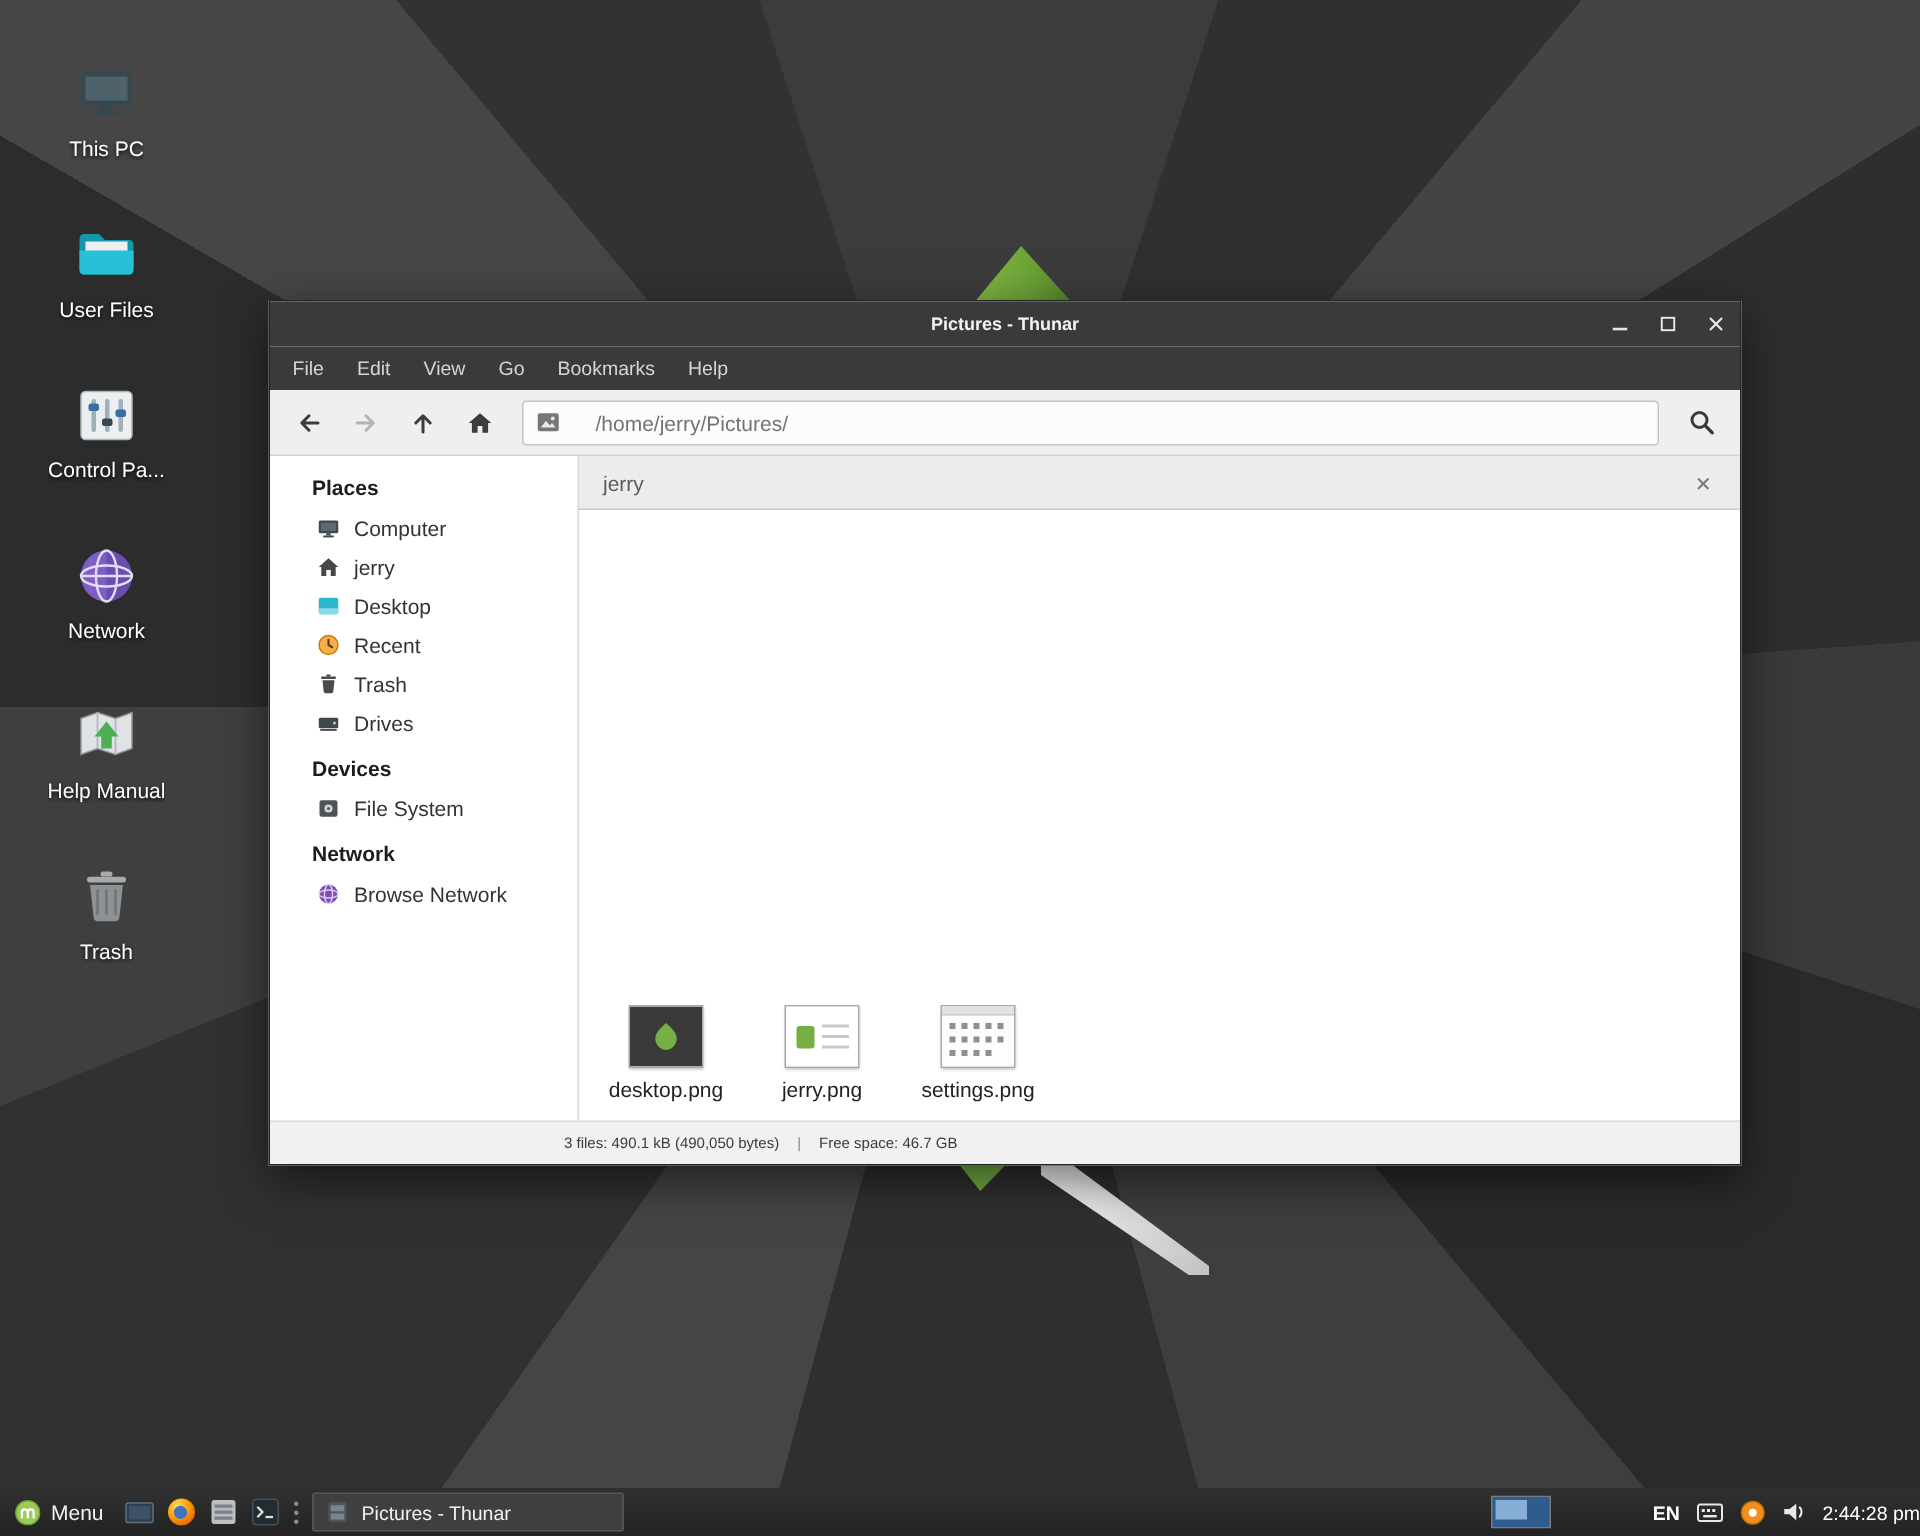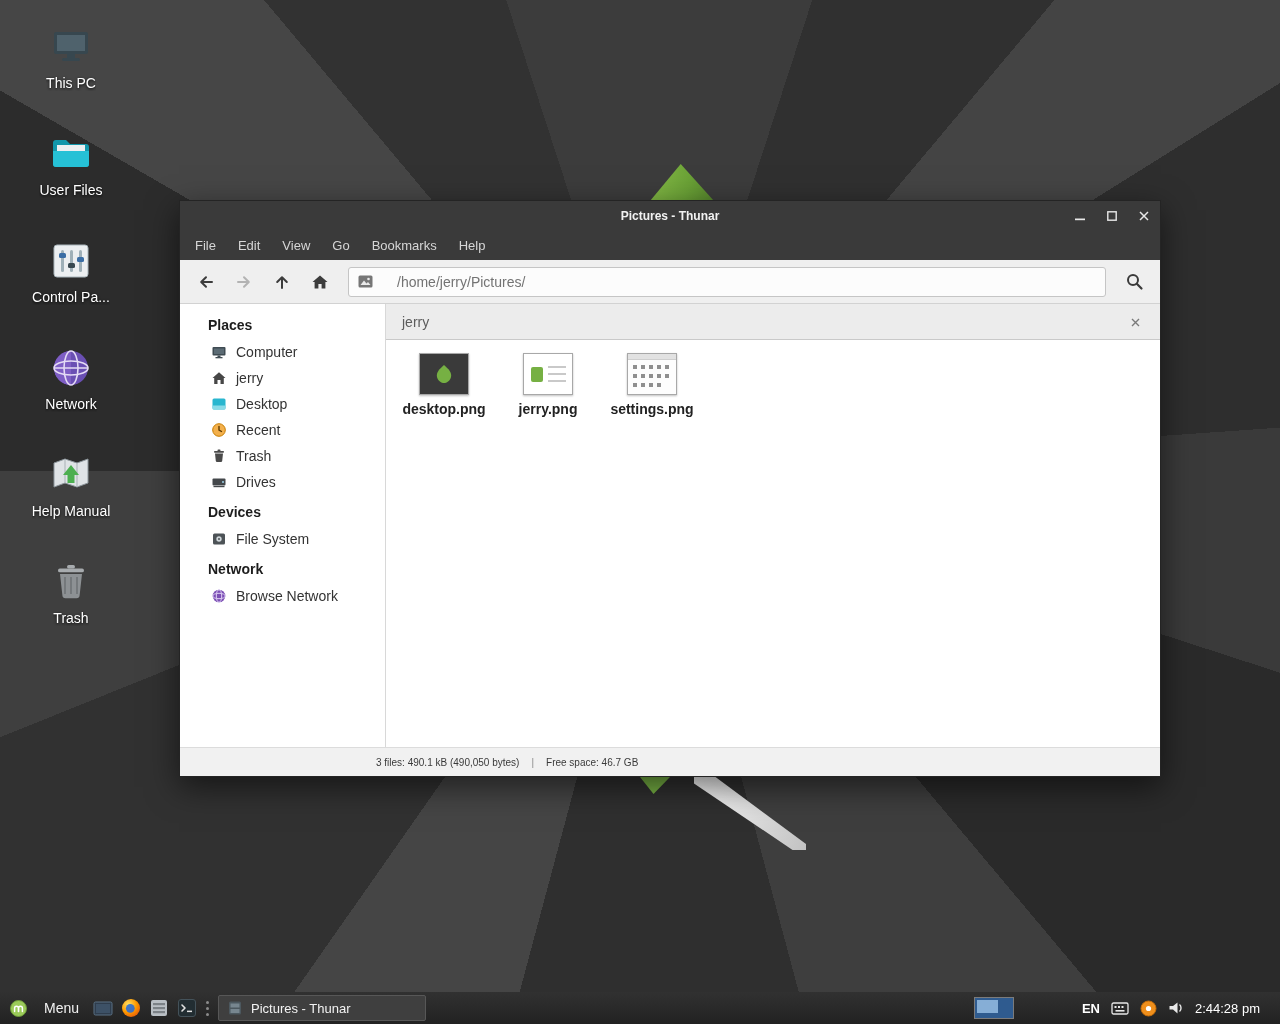--- a/index.html
+++ b/index.html
@@ -19,21 +19,21 @@
   .shard-green-top { left:650px; top:164px; width:64px; height:37px;
     background:linear-gradient(105deg,#86bb47 0%,#6aa136 60%,#55842c 100%);
     clip-path:polygon(0% 100%, 48% 0%, 100% 100%); }
   .shard-green-bottom { left:640px; top:777px; width:30px; height:17px;
     background:#76b043; clip-path:polygon(0 0,100% 0,45% 100%); }
   .shard-white { left:694px; top:776px; width:112px; height:74px;
     background:linear-gradient(115deg,#fafafa,#c2c2c2);
     clip-path:polygon(0 0, 18% 0, 100% 92%, 100% 100%, 88% 100%, 0 10%); }
 
   
-  .desktop-icons { position:absolute; left:16px; top:24px; z-index:2;
+  .desktop-icons { position:absolute; left:16px; top:40px; z-index:2;
     display:flex; flex-direction:column; gap:40px; width:110px; }
   .dicon { display:flex; flex-direction:column; align-items:center; gap:5px; }
   .dicon .ic { width:46px; height:46px; display:flex; align-items:center; justify-content:center; }
   .dicon .lbl { color:#fff; font-size:14px; text-shadow:0 1px 3px rgba(0,0,0,.9);
     max-width:106px; white-space:nowrap; overflow:hidden; }
 
   
   .window { position:absolute; left:179px; top:200px; width:982px; height:577px;
     z-index:5; background:#fff; border:1px solid #242424;
     box-shadow:0 10px 30px rgba(0,0,0,.55); display:flex; flex-direction:column; }
@@ -56,50 +56,50 @@
   .side-header { font-weight:bold; padding:9px 12px 6px; color:#1d1d1d; font-size:14px; }
   .side-item { height:26px; display:flex; align-items:center; gap:9px; padding-left:15px; }
   .pane { flex:1; display:flex; flex-direction:column; min-width:0; }
   .tabbar { height:36px; display:flex; background:#dedede; flex:none; }
   .tab { flex:1; display:flex; align-items:center; padding:0 16px; gap:8px; font-size:14px;
     border-right:1px solid #c9c9c9; background:#ececec; color:#5c5c5c;
     box-shadow:inset 0 -1px 0 #c9c9c9; min-width:0; }
   .tab.active { background:#fbfbfb; color:#161616; box-shadow:inset 0 -3px 0 #2d6fd6; }
   .tab:last-child { border-right:none; }
   .tab .tclose { margin-left:auto; width:18px; height:18px; display:flex; align-items:center; justify-content:center; border-radius:2px; }
-  .files { flex:1; background:#fff; padding:13px 8px; display:flex; align-items:flex-start; gap:4px; overflow:hidden;font-weight:bold; }
+  .files { flex:1; background:#fff; padding:13px 8px; display:flex; align-items:flex-end; gap:4px; overflow:hidden; }
   .file { width:100px; display:flex; flex-direction:column; align-items:center; gap:6px; }
   .file .name { font-size:14px; color:#222; }
   .thumb { width:50px; height:42px; border:1px solid #a8a8a8; background:#fff;
     box-shadow:0 1px 2px rgba(0,0,0,.25); overflow:hidden; position:relative; }
   .t-desktop { width:100%; height:100%; background:#3a3a3a; display:flex; align-items:center; justify-content:center; }
   .t-menu { width:100%; height:100%; background:#fff; position:relative; }
   .t-menu .blob { position:absolute; left:7px; top:13px; width:12px; height:15px; background:#76b043; border-radius:2px; }
   .t-menu .ln { position:absolute; right:6px; height:2px; width:18px; background:#c9c9c9; }
   .t-settings { width:100%; height:100%; background:#fdfdfd; }
   .t-settings .bar { height:6px; background:#e2e2e2; border-bottom:1px solid #cfcfcf; }
   .statusbar { height:29px; background:#f1f1f1; border-top:1px solid #dcdcdc;
     display:flex; align-items:center; font-size:10px; color:#3a3a3a;
     padding-left:196px; gap:12px; flex:none; }
   .statusbar .sep { color:#8a8a8a; }
 
   
   .taskbar { position:absolute; left:0; bottom:0; width:1280px; height:32px; z-index:10;
     background:linear-gradient(#313131,#222222); display:flex; align-items:center; color:#eee; }
-  .menu-btn { display:flex; align-items:center; gap:17px; padding:0 10px; height:100%; }
+  .menu-btn { display:flex; align-items:center; gap:7px; padding:0 10px; height:100%; }
   .menu-btn .mlbl { font-size:14px; color:#f2f2f2; }
   .launcher { width:28px; height:100%; display:flex; align-items:center; justify-content:center; }
   .grip { width:12px; height:100%; display:flex; flex-direction:column; align-items:center;
     justify-content:center; gap:3px; }
   .grip i { width:3px; height:3px; border-radius:50%; background:#8b8b8b; display:block; }
   .task-btn { width:208px; height:26px; margin-left:5px; background:#3f3f3f;
     border:1px solid #575757; border-radius:2px; display:flex; align-items:center;
     gap:8px; padding:0 8px; }
   .task-btn .tlbl { font-size:13px; color:#f2f2f2; white-space:nowrap; overflow:hidden; }
-  .tray { margin-left:auto; display:flex; align-items:center; gap:11px; padding-right:20px; }
+  .tray { margin-left:auto; display:flex; align-items:center; gap:11px; padding-right:0; }
   .tray-gap { width:46px; }
   .lang { font-size:13px; font-weight:bold; color:#fff; }
   .clock { font-size:13px; color:#fff; }
 </style>
 </head>
 <body>
 
 <div class="stage">
 
   <div class="wallpaper"></div>

